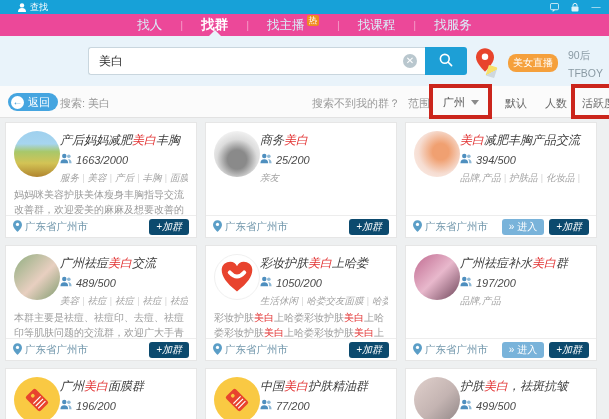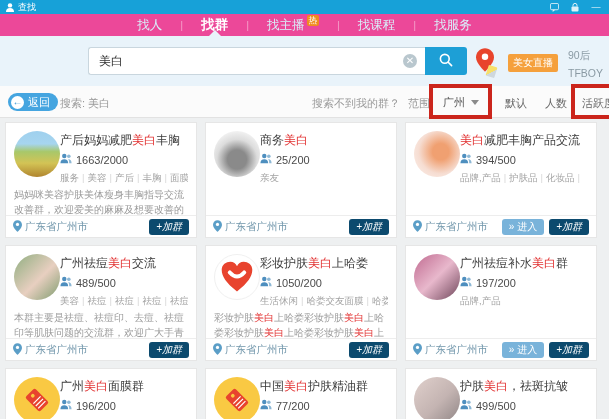--- a/index.html
+++ b/index.html
@@ -2,21 +2,21 @@
 <html><head>
 <meta charset="utf-8">
 <style>
   * { margin:0; padding:0; box-sizing:border-box; }
   html,body { width:609px; height:419px; overflow:hidden; }
   body { font-family:"Liberation Sans","DejaVu Sans",sans-serif; background:#dfe2e4; }
   .app { position:relative; width:609px; height:419px; background:#eef0f1; overflow:hidden; }
 
   
   .titlebar { position:relative; height:14px; background:#17a1d8; color:#fff; font-size:9px;
-              display:flex; align-items:center; padding:0 6px; }
+              display:flex; align-items:center; padding:0 18px; }
   .title-icon { display:inline-flex; margin-right:4px; }
   .win-controls { position:absolute; right:8px; top:2px; display:flex; gap:11px; align-items:center; opacity:.85; }
   .wc { width:10px; height:10px; display:inline-flex; align-items:center; justify-content:center;
         color:#fff; font-size:9px; cursor:pointer; }
   .nav { position:relative; height:22px; background:#ec4899; display:flex; justify-content:center;
          align-items:center; z-index:2; }
   .tab { position:relative; color:#d9f1fb; font-size:12.5px; cursor:pointer; padding:0 2px; height:22px;
          display:flex; align-items:center; }
   .tab.active { color:#fff; font-weight:bold; font-size:13.5px; }
   .tab.active::after { content:""; position:absolute; left:50%; bottom:0; transform:translateX(-50%);
@@ -35,21 +35,21 @@
          font-family:inherit; }
   .clear-icon { position:absolute; right:8px; top:7px; width:14px; height:14px; border-radius:50%;
          background:#b9c7ce; color:#fff; font-size:10px; line-height:14px; text-align:center; cursor:pointer; }
   .search-btn { width:42px; height:28px; background:#1d9fd6; border:none; border-radius:0 3px 3px 0;
          display:flex; align-items:center; justify-content:center; cursor:pointer; }
   .hot-area { position:absolute; left:476px; top:9px; display:flex; align-items:center; }
   .pin-wrap { position:relative; width:22px; height:30px; margin-right:14px; cursor:pointer; }
   .pencil { position:absolute; right:-2px; bottom:1px; width:9px; height:11px;
          background:linear-gradient(135deg,#f7e06a 55%,#cfd8dd 55%); transform:rotate(18deg);
          border-radius:1px; }
-  .live-badge { background:#f5a03c; color:#fff; font-size:10px; padding:2px 5px; border-radius:2px;
+  .live-badge { background:#f5a03c; color:#fff; font-size:10px; padding:2px 5px; border-radius:8px;
          margin-right:10px; cursor:pointer; white-space:nowrap; }
   .hot-tag { color:#8a9aa4; font-size:10.5px; margin-right:12px; cursor:pointer; white-space:nowrap; }
 
   
   .filterbar { position:relative; height:32px; background:#fbfbfb; border-bottom:1px solid #e2e2e2; }
   .back-btn { position:absolute; left:8px; top:7px; height:18px; background:#45a5e0; border:none;
          border-radius:9px; color:#fff; font-size:11px; display:flex; align-items:center; gap:4px;
          padding:0 8px 0 3px; cursor:pointer; font-family:inherit; }
   .back-circle { width:13px; height:13px; background:#fff; color:#3a9ad6; border-radius:50%;
          font-size:10px; line-height:12px; text-align:center; font-weight:bold; }
@@ -65,21 +65,21 @@
   .f-sort2 { left:545px; color:#666; }
   .f-sort3 { left:582px; color:#666; }
 
   
   .grid { position:absolute; left:5px; top:122px; width:600px; display:grid;
          grid-template-columns:192px 192px 192px; grid-auto-rows:116px; gap:7px 8px; }
   .card { position:relative; background:#fff; border:1px solid #e6e6e6; overflow:hidden; }
   .card-top { padding:8px 8px 0; }
   .avatar { float:left; width:46px; height:46px; border-radius:50%; overflow:hidden;
          display:flex; align-items:center; justify-content:center; }
-  .card-info { margin-left:40px; }
+  .card-info { margin-left:40px;font-style:italic; }
   .card-title { font-size:12px; color:#3c3c3c; white-space:nowrap; overflow:hidden; height:18px;
          line-height:18px; cursor:pointer; }
   .card-title .hl, .card-desc .hl { color:#e23333; }
   .card-members { display:flex; align-items:center; gap:4px; font-size:11px; color:#4a4a4a;
          margin-top:3px; height:15px; }
   .card-tags { font-size:9.5px; color:#a3a3a3; margin-top:4px; white-space:nowrap; overflow:hidden;
          height:13px; line-height:13px; }
   .tag-sep { color:#d8d8d8; margin:0 3px; }
   .card-desc { clear:both; margin:4px 8px 0; font-size:10px; color:#9b9b9b; line-height:14.5px;
          height:29px; overflow:hidden; }

